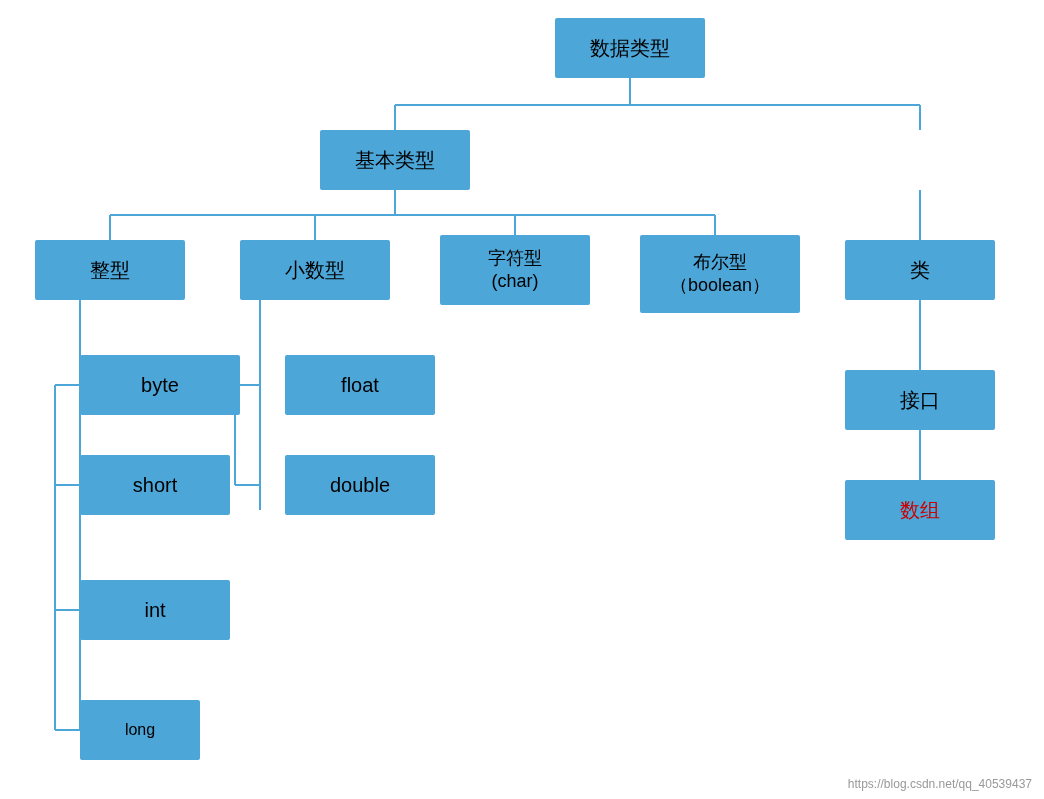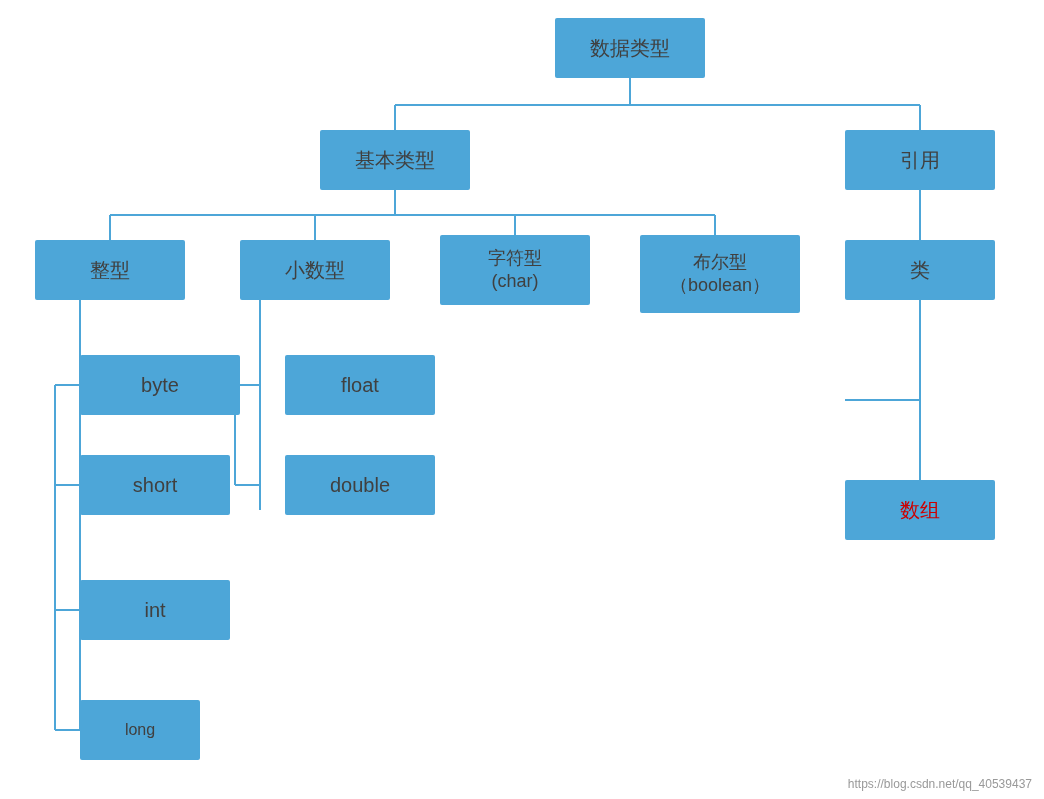--- a/index.html
+++ b/index.html
@@ -15,21 +15,21 @@
     .diagram {
       width: 1044px;
       height: 799px;
       position: relative;
       background: #fff;
     }
 
     .node {
       position: absolute;
       background: #4da6d8;
-      color: #404040;
+      color: #000000;
       display: flex;
       align-items: center;
       justify-content: center;
       text-align: center;
       font-size: 18px;
       border-radius: 2px;
     }
 
     
     .connector-svg {
@@ -90,23 +90,20 @@
   </svg>
 
   <div class="node" style="left:555px; top:18px; width:150px; height:60px; font-size:20px;">
     <span>数据类型</span>
   </div>
 
   <div class="node" style="left:320px; top:130px; width:150px; height:60px; font-size:20px;">
     <span>基本类型</span>
   </div>
 
-  <div class="node" style="left:845px; top:130px; width:150px; height:60px; font-size:20px;">
-    <span>引用</span>
-  </div>
 
   <div class="node" style="left:35px; top:240px; width:150px; height:60px; font-size:20px;">
     <span>整型</span>
   </div>
 
   <div class="node" style="left:440px; top:235px; width:150px; height:70px; font-size:18px; line-height:1.3;">
     <span>字符型<br>(char)</span>
   </div>
 
   <div class="node" style="left:240px; top:240px; width:150px; height:60px; font-size:20px;">
@@ -138,20 +135,23 @@
   </div>
 
   <div class="node" style="left:285px; top:355px; width:150px; height:60px; font-size:20px;">
     <span>float</span>
   </div>
 
   <div class="node" style="left:285px; top:455px; width:150px; height:60px; font-size:20px;">
     <span>double</span>
   </div>
 
+  <div class="node" style="left:845px; top:370px; width:150px; height:60px; font-size:20px;">
+    <span>接口</span>
+  </div>
 
   <div class="node" style="left:845px; top:480px; width:150px; height:60px; font-size:20px; color:#cc0000;align-items:center;">
     <span>数组</span>
   </div>
 
   <div class="watermark">
     <span>https://blog.csdn.net/qq_40539437</span>
   </div>
 </div>
 

